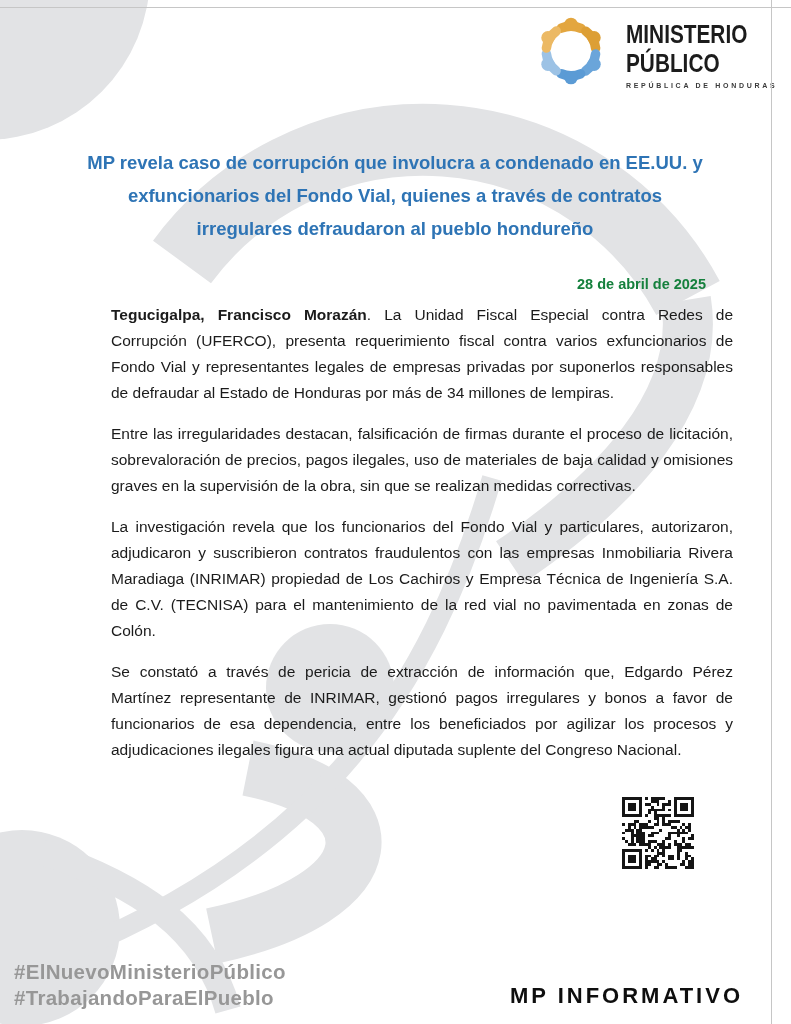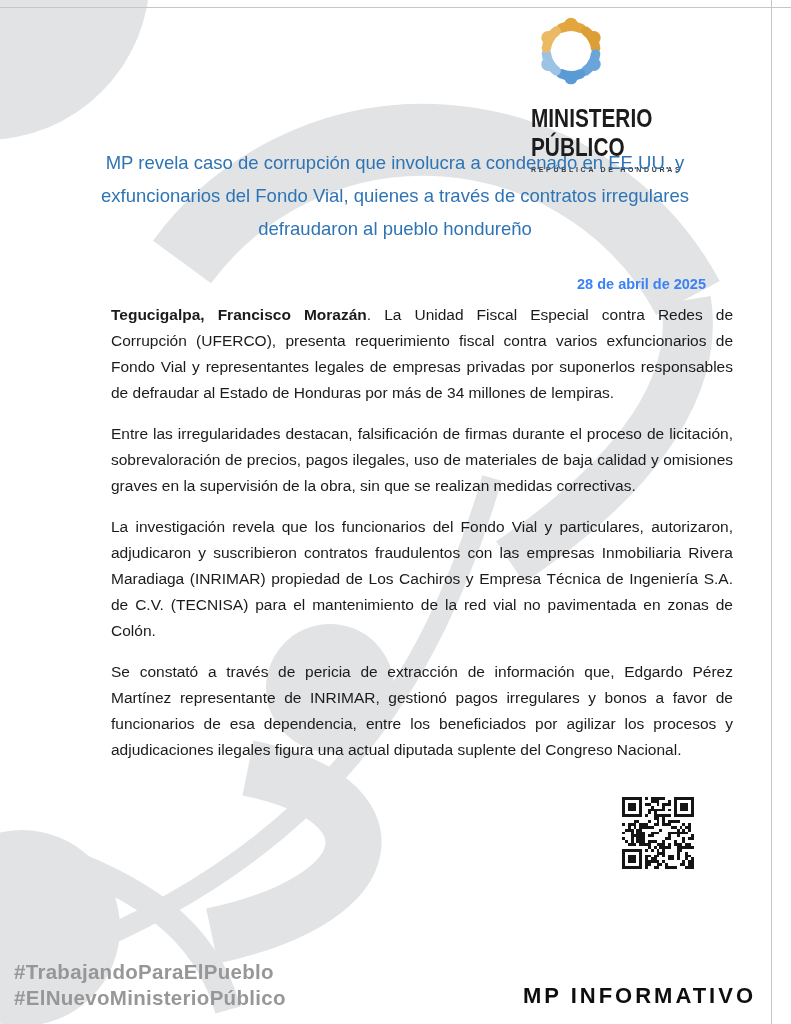--- a/index.html
+++ b/index.html
@@ -4,36 +4,36 @@
 <style>
   html,body{margin:0;padding:0;background:#f2f2f2;}
   .page{
     position:relative;width:791px;height:1024px;background:#ffffff;
     font-family:"Liberation Sans",sans-serif;overflow:hidden;margin:0 auto;
   }
   .watermark{position:absolute;top:0;left:0;z-index:0;}
   .topline{position:absolute;top:7px;left:0;width:791px;height:1px;background:#c6c6c6;z-index:2;}
   .vline{position:absolute;top:0;left:771px;width:1px;height:1024px;background:#c6c6c6;z-index:2;}
 
-  .logo{position:absolute;top:11px;left:531px;display:flex;align-items:flex-start;gap:4px;z-index:1;flex-direction:column;}
+  .logo{position:absolute;top:11px;left:531px;display:flex;align-items:flex-start;gap:15px;z-index:1;}
   .logo-emblem{width:80px;height:80px;flex:0 0 auto;}
   .logo-text{padding-top:9px;}
   .logo-l1,.logo-l2{
     font-size:26px;font-weight:bold;color:#1c1c1c;line-height:29px;
     transform:scaleX(.8);transform-origin:left top;white-space:nowrap;letter-spacing:0px;
   }
   .logo-tag{font-size:7px;font-weight:bold;color:#3a3a3a;letter-spacing:2.7px;margin-top:4px;white-space:nowrap;}
 
   .title{
     position:absolute;top:146px;left:84px;width:622px;margin:0;z-index:1;
-    text-align:center;color:#2e74b5;font-size:18.5px;line-height:33px;font-weight:normal;
+    text-align:center;color:#2e74b5;font-size:18.5px;line-height:33px;font-weight:bold;
   }
   .date{
     position:absolute;top:276px;left:84px;width:622px;z-index:1;
-    text-align:right;font-size:14.5px;font-weight:bold;color:#3b82f6;
+    text-align:right;font-size:14.5px;font-weight:bold;color:#15803d;
   }
   .body{position:absolute;top:302px;left:84px;width:622px;z-index:1;margin-left:27px;}
   .body p{
     margin:0 0 15px 0;font-size:15.5px;line-height:26px;color:#1b1b1b;
     text-align:justify;text-justify:inter-word;
   }
   .body p strong{font-weight:bold;}
 
   .qr{
     position:absolute;left:622px;top:797px;width:72px;height:72px;z-index:1;
@@ -41,21 +41,21 @@
     background:#ffffff;
   }
   .qr .m{background:transparent;}
   .qr .d{background:#151515;}
 
   .hashtags{
     position:absolute;left:14px;top:959px;z-index:1;
     font-size:20.5px;font-weight:bold;color:#979797;line-height:26px;letter-spacing:.3px;
   }
   .brand{
-    position:absolute;right:35px;top:983px;z-index:1;
+    position:absolute;right:48px;top:983px;z-index:1;
     font-size:22px;font-weight:bold;color:#0e0e0e;letter-spacing:3px;white-space:nowrap;
   }
 </style>
 </head>
 <body>
 
 <div class="page">
 
   <svg class="watermark" width="791" height="1024" viewBox="0 0 791 1024" aria-hidden="true">
     <g fill="#e2e3e5" stroke="none">
@@ -734,18 +734,18 @@
       <div class="d"></div>
       <div class="m"></div>
       <div class="m"></div>
       <div class="m"></div>
       <div class="d"></div>
       <div class="d"></div>
       <div class="d"></div>
     </div>
 
   <div class="hashtags">
+    <div>#ElNuevoMinisterioPúblico</div>
     <div>#TrabajandoParaElPueblo</div>
-    <div>#ElNuevoMinisterioPúblico</div>
   </div>
   <div class="brand">MP INFORMATIVO</div>
 
 </div>
 
 </body></html>

